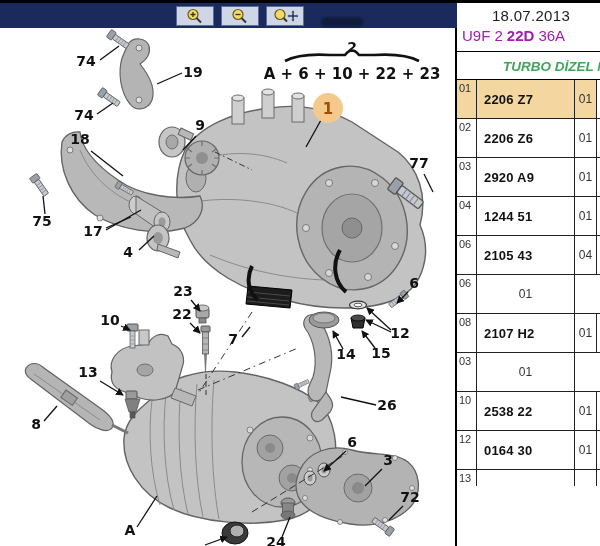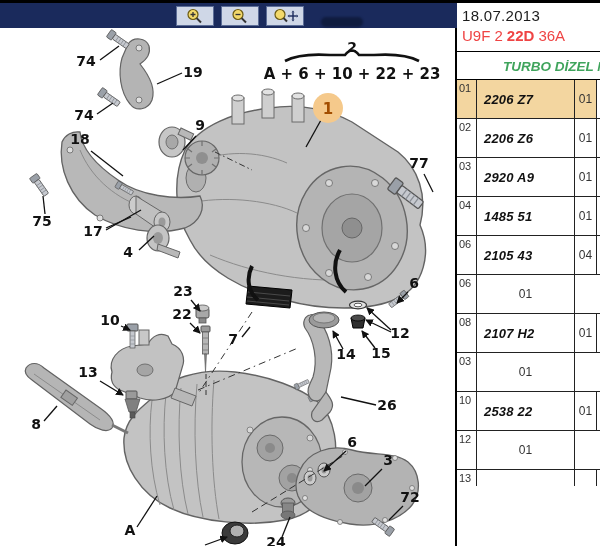--- a/index.html
+++ b/index.html
@@ -27,42 +27,42 @@
   .formula-label{font-family:"DejaVu Sans",sans-serif;font-weight:bold;font-size:15px;fill:#111;}
   
   .right-panel{
     position:absolute;left:455px;top:0;width:145px;height:546px;background:#fff;
     border-left:2px solid #000;box-sizing:border-box;
   }
   .rp-header{
     height:52px;border-top:3px solid #000;border-bottom:1px solid #000;
     box-sizing:border-box;padding:4px 0 0 5px;
   }
-  .rp-date{font-size:15px;color:#1c1c1c;letter-spacing:.3px;}
-  .rp-code{font-size:15px;color:#ef4444;margin-top:3px;}
+  .rp-date{font-size:15px;color:#1c1c1c;letter-spacing:.3px;text-align:center;}
+  .rp-code{font-size:15px;color:#a21caf;margin-top:3px;}
   .rp-code .b{font-weight:bold;}
   .rp-code span{margin-right:4px;}
   .rp-green{
     height:28px;box-sizing:border-box;border-bottom:1px solid #000;
     color:#3fa45c;font-style:italic;font-weight:bold;font-size:13.5px;
     padding:7px 0 0 46px;white-space:nowrap;overflow:hidden;
   }
   .rp-table{width:100%;}
   .row{
     height:39px;box-sizing:border-box;border-bottom:1px solid #222;
     display:grid;grid-template-columns:20px 98px 22px 1fr;cursor:pointer;
   }
   .row.hl{background:#f3d6a0;}
   .row.sliver{height:16px;border-bottom:none;overflow:hidden;}
   .cell-num{
     font-size:11px;color:#333;padding:2px 0 0 2px;border-right:1px solid #222;box-sizing:border-box;
   }
   .cell-part{
     font-weight:bold;font-size:13px;color:#111;display:flex;align-items:center;
-    padding-left:7px;border-right:1px solid #222;box-sizing:border-box;letter-spacing:.2px;font-style:italic;
+    padding-left:7px;border-right:1px solid #222;box-sizing:border-box;letter-spacing:.2px;
   }
   .cell-qty{
     font-size:12px;color:#333;display:flex;align-items:center;justify-content:center;
     border-right:1px solid #222;box-sizing:border-box;
   }
   .cell-rest{background:#fff;}
 </style>
 </head>
 <body>
 
@@ -404,21 +404,21 @@
       <div class="cell-rest"></div>
     </div>
     <div class="row">
       <div class="cell-num">03</div>
       <div class="cell-part">2920 A9</div>
       <div class="cell-qty">01</div>
       <div class="cell-rest"></div>
     </div>
     <div class="row">
       <div class="cell-num">04</div>
-      <div class="cell-part">1485 51</div>
+      <div class="cell-part">1244 51</div>
       <div class="cell-qty">01</div>
       <div class="cell-rest"></div>
     </div>
     <div class="row">
       <div class="cell-num">06</div>
       <div class="cell-part">2105 43</div>
       <div class="cell-qty">04</div>
       <div class="cell-rest"></div>
     </div>
     <div class="row">
@@ -438,20 +438,21 @@
       <div class="cell-rest"></div>
     </div>
     <div class="row">
       <div class="cell-num">10</div>
       <div class="cell-part">2538 22</div>
       <div class="cell-qty">01</div>
       <div class="cell-rest"></div>
     </div>
     <div class="row">
       <div class="cell-num">12</div>
+      <div class="cell-part">0164 30</div>
       <div class="cell-qty">01</div>
       <div class="cell-rest"></div>
     </div>
     <div class="row sliver">
       <div class="cell-num">13</div>
       <div class="cell-part"></div>
       <div class="cell-qty"></div>
       <div class="cell-rest"></div>
     </div>
   </div>

